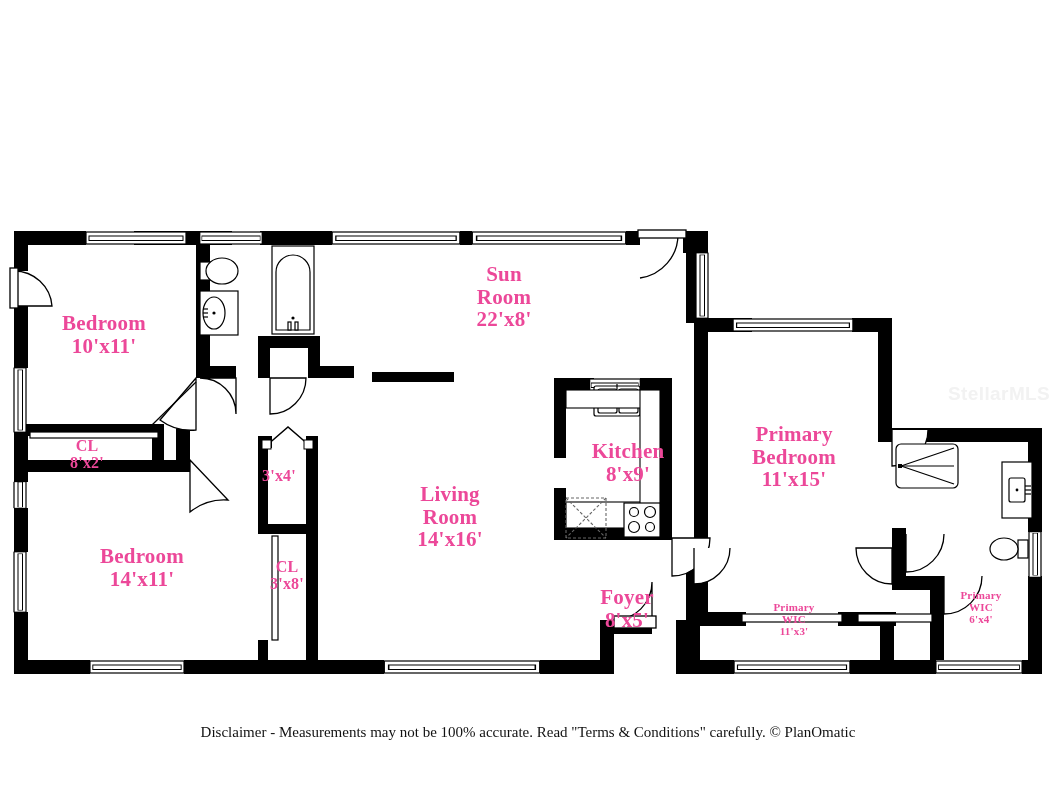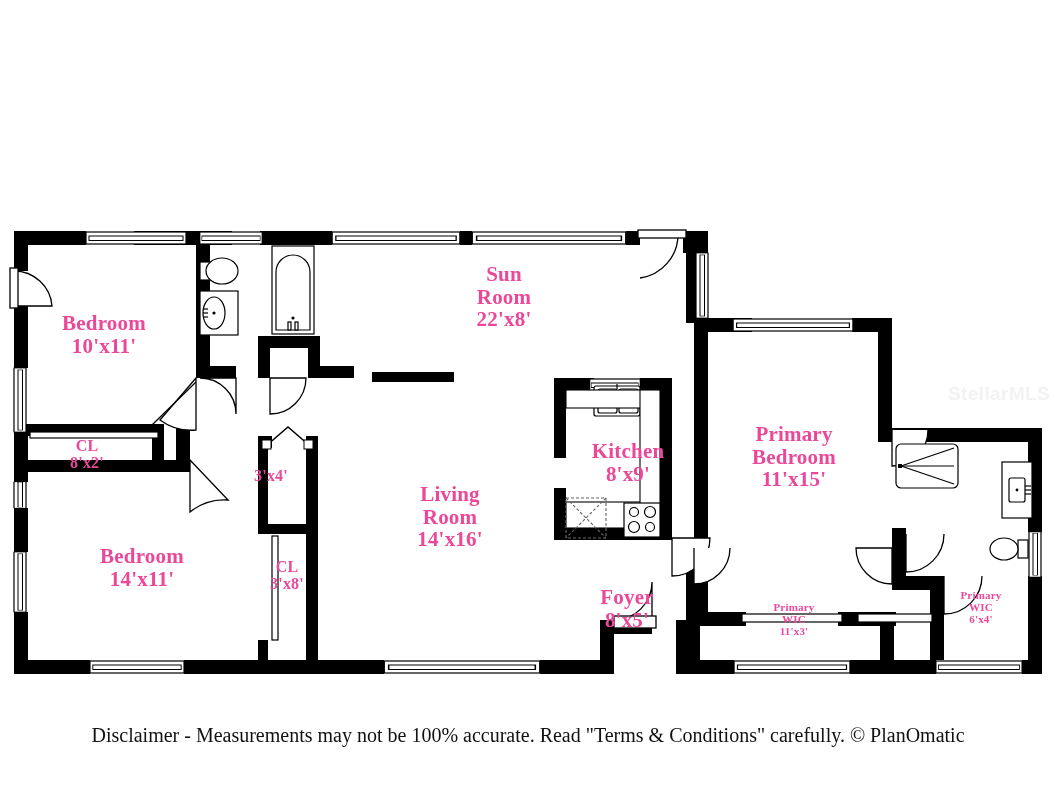--- a/index.html
+++ b/index.html
@@ -11,21 +11,21 @@
   .label{
     position:absolute;text-align:center;font-weight:bold;
     font-family:"Liberation Serif",serif;color:#ec4899;
     line-height:1.08;white-space:pre-line;letter-spacing:.2px;
   }
   .lbl-lg{font-size:21px;}
   .lbl-sm{font-size:16px;}
   .lbl-xs{font-size:11px;}
   #disclaimer{
     position:absolute;left:0;top:724px;width:1056px;text-align:center;
-    font-family:"Liberation Serif",serif;font-size:20px;color:#111;
+    font-family:"Liberation Serif",serif;font-size:15px;color:#111;
   }
   #watermark{
     position:absolute;left:948px;top:383px;
     font-family:"Liberation Sans",sans-serif;font-size:19px;
     color:#f2f2f2;letter-spacing:.4px;font-weight:600;
     user-select:none;
   }
 </style>
 </head>
 <body>
@@ -300,21 +300,21 @@
 8'x9'</div>
 <div class="label lbl-lg" style="left:728px;top:423px;width:132px;">Primary
 Bedroom
 11'x15'</div>
 <div class="label lbl-lg" style="left:576px;top:566px;width:102px;margin-top:20px;">Foyer
 8'x5'</div>
 <div class="label lbl-sm" style="left:52px;top:437px;width:70px;">CL
 8'x2'</div>
 <div class="label lbl-sm" style="left:256px;top:558px;width:62px;">CL
 3'x8'</div>
-<div class="label lbl-sm" style="left:240px;top:467px;width:62px;">3'x4'</div>
+<div class="label lbl-sm" style="left:248px;top:467px;width:62px;">3'x4'</div>
 <div class="label lbl-xs" style="left:744px;top:602px;width:100px;">Primary
 WIC
 11'x3'</div>
 <div class="label lbl-xs" style="left:938px;top:590px;width:86px;">Primary
 WIC
 6'x4'</div>
 
 <div id="watermark">StellarMLS</div>
 <div id="disclaimer">Disclaimer - Measurements may not be 100% accurate. Read "Terms &amp; Conditions" carefully. © PlanOmatic</div>
 

